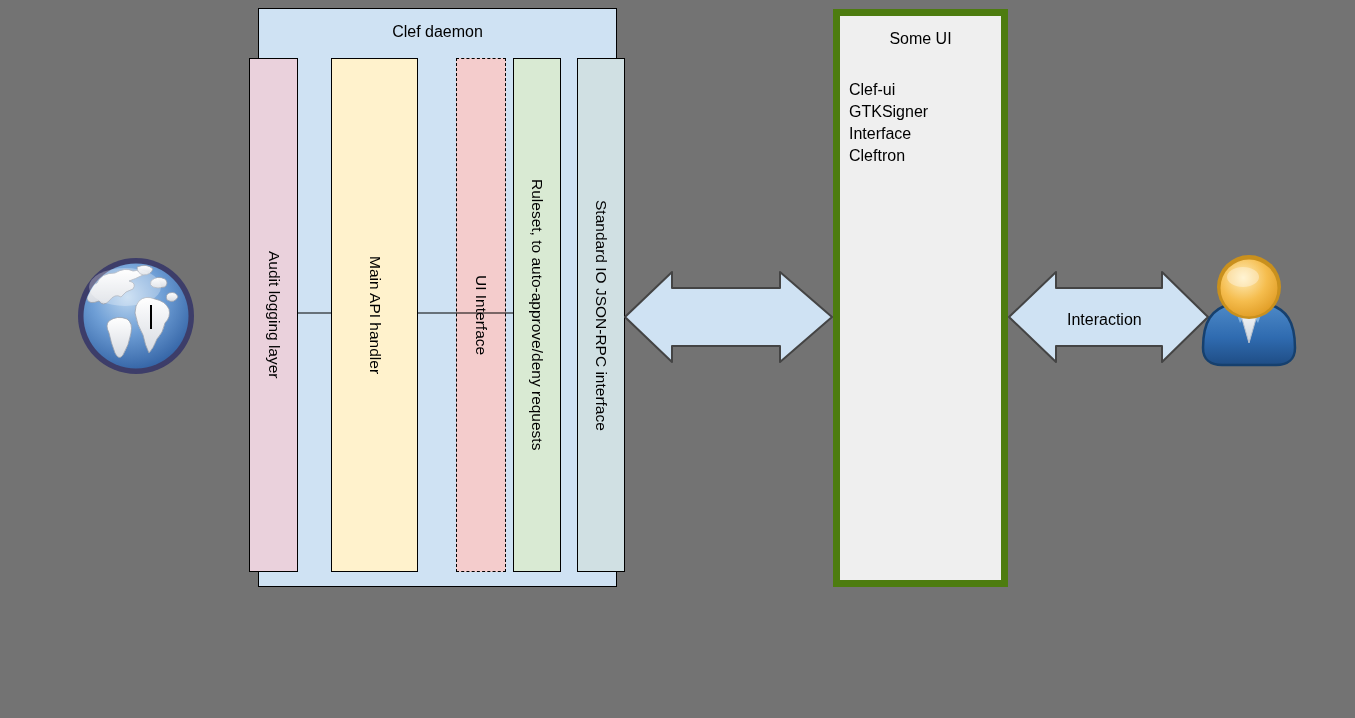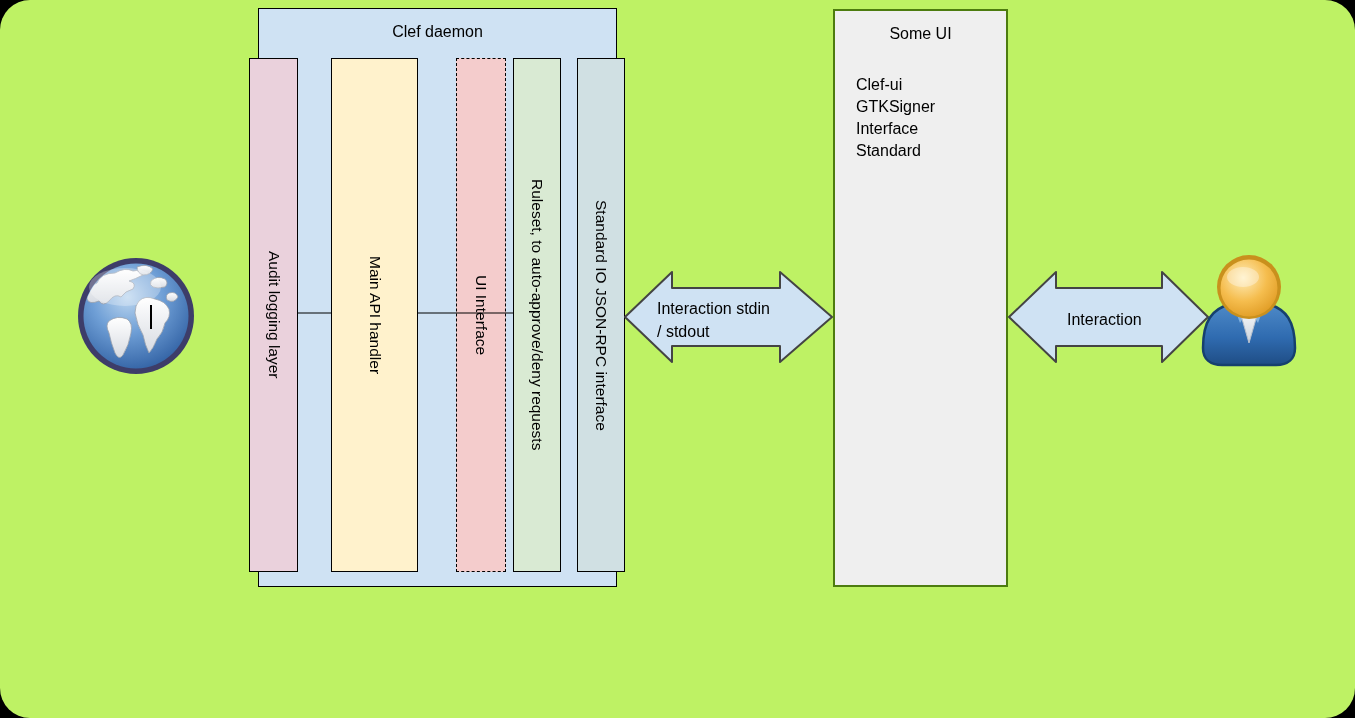--- a/index.html
+++ b/index.html
@@ -1,33 +1,33 @@
 <!DOCTYPE html>
 <html><head>
 <meta charset="utf-8">
 <style>
   html,body{margin:0;padding:0;background:#000;}
   .stage{
-    position:relative;width:1355px;height:718px;background:#bef264;
-    font-family:"Liberation Sans",sans-serif;color:#000;overflow:hidden;border-radius:30px;
+    position:relative;width:1355px;height:718px;background:#737373;
+    font-family:"Liberation Sans",sans-serif;color:#000;overflow:hidden;
   }
   
   .clef-box{
     position:absolute;left:258px;top:8px;width:359px;height:579px;
     background:#cfe2f3;border:1px solid #000;box-sizing:border-box;
   }
   .box-title{
     width:100%;text-align:center;padding-top:14px;font-size:16px;line-height:18px;
   }
   .someui-box{
     position:absolute;left:833px;top:9px;width:175px;height:578px;
-    background:#efefef;border:2px solid #4d7c0f;box-sizing:border-box;
+    background:#efefef;border:7px solid #4d7c0f;box-sizing:border-box;
   }
   .someui-list{
-    position:absolute;left:9px;top:63px;font-size:16px;line-height:22px;margin-left:12px;
+    position:absolute;left:9px;top:63px;font-size:16px;line-height:22px;
   }
   
   .bar{
     position:absolute;top:58px;height:514px;box-sizing:border-box;
     border:1px solid #000;display:flex;align-items:center;justify-content:center;
   }
   .bar-label{
     writing-mode:vertical-rl;text-orientation:mixed;white-space:nowrap;
     font-size:15.5px;color:#000;
   }
@@ -54,21 +54,21 @@
   <div class="clef-box">
     <div class="box-title">Clef daemon</div>
   </div>
 
   <div class="someui-box">
     <div class="box-title">Some UI</div>
     <div class="someui-list">
       <div>Clef-ui</div>
       <div>GTKSigner</div>
       <div>Interface</div>
-      <div>Standard</div>
+      <div>Cleftron</div>
     </div>
   </div>
 
   <div class="bar bar-audit">
     <span class="bar-label">Audit logging layer</span>
   </div>
   <div class="bar bar-main-api">
     <span class="bar-label">Main API handler</span>
   </div>
   <div class="bar bar-ui">
@@ -145,21 +145,17 @@
     <path d="M33,51 L49,56 L40,70 Z" fill="#7fb0e0"></path>
     <path d="M65,51 L49,56 L58,70 Z" fill="#7fb0e0"></path>
 
     <path d="M38,52 L49,90 L60,52 Z" fill="url(#collarGrad)" stroke="#b7c0cc" stroke-width="1"></path>
 
     <circle cx="49" cy="34" r="32" fill="#c9901d"></circle>
     <circle cx="49" cy="35" r="28.5" fill="url(#headGrad)"></circle>
     <ellipse cx="43" cy="24" rx="16" ry="10" fill="#ffffff" opacity="0.35"></ellipse>
   </svg>
 
-  <div class="arrow-label arrow-label-1">
-    <div>Interaction stdin</div>
-    <div>/ stdout</div>
-  </div>
   <div class="arrow-label arrow-label-2">
     <div>Interaction</div>
   </div>
 
 </div>
 
 </body></html>

